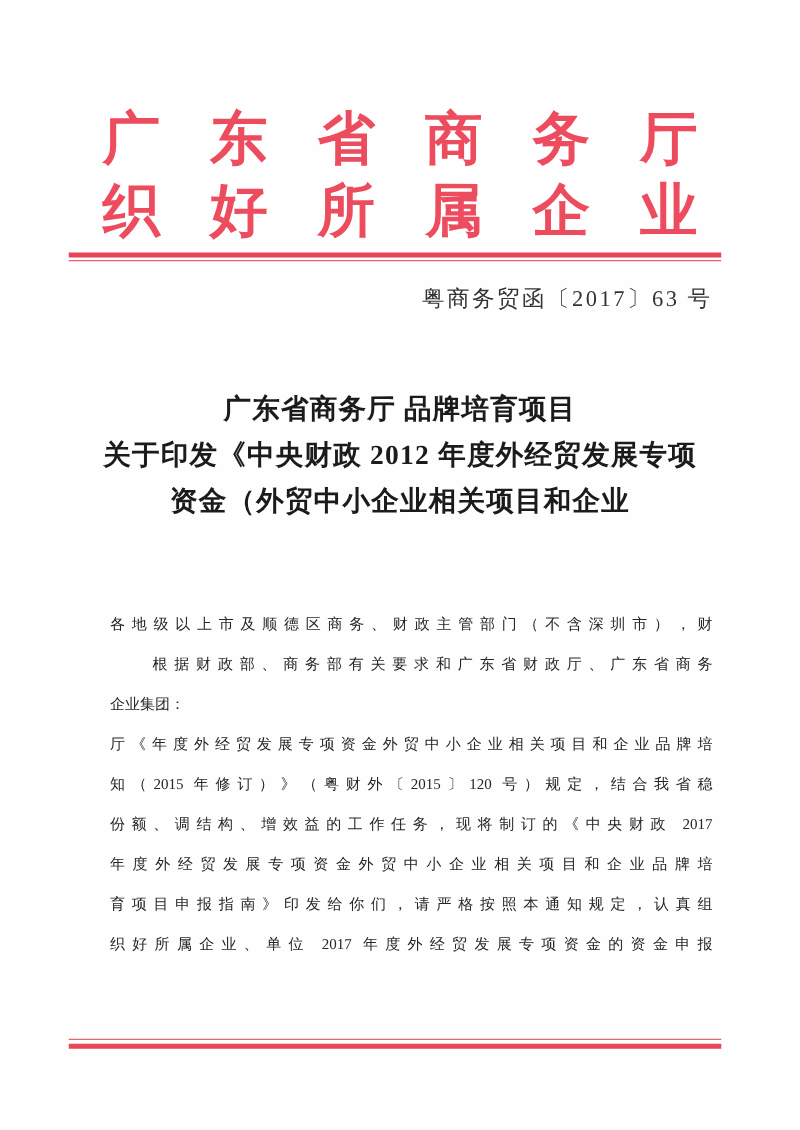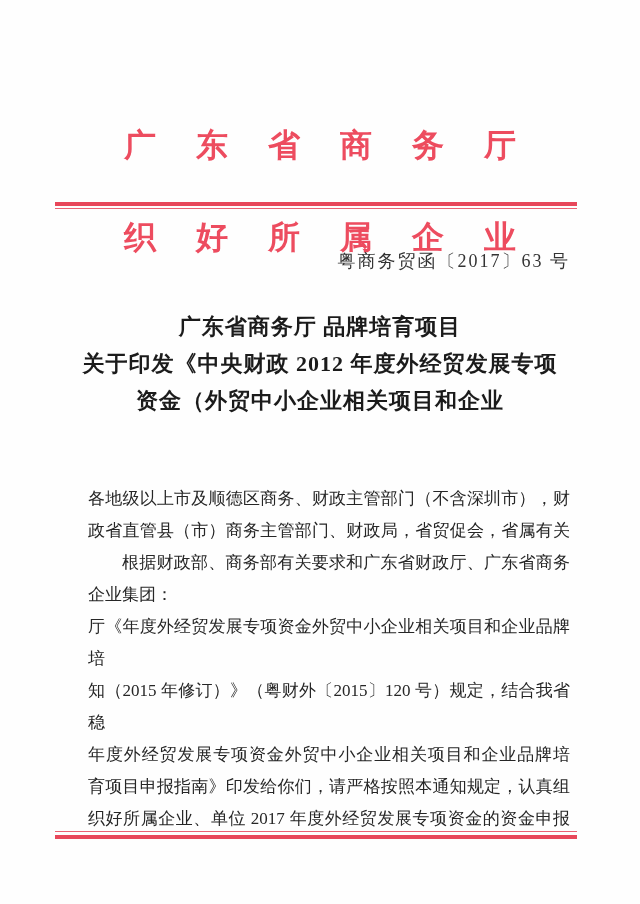--- a/index.html
+++ b/index.html
@@ -14,48 +14,47 @@
     background:#fefefe;
     overflow:hidden;
     font-family:"Liberation Serif","DejaVu Serif",serif;
   }
   
   .letterhead{
     position:absolute;top:82px;left:0;width:640px;
     text-align:center;color:var(--red);font-weight:bold;
   }
   .letterhead-line{
-    font-size:32px;line-height:58px;
+    font-size:46px;line-height:58px;
     letter-spacing:40px;padding-left:40px;
     white-space:nowrap;
-    margin-top:34px;
   }
   
   .rule{position:absolute;left:55px;width:522px;}
   .rule-top{top:202px;}
   .rule-bottom{top:831px;}
   .rule .thick{height:4px;background:var(--red-line);}
   .rule .thin{height:1px;background:var(--red-line);opacity:.85;}
   .rule .gap{height:2px;}
   .rule-bottom .gap{height:3px;}
   
   .docnum{
     position:absolute;top:227px;right:70px;
-    font-size:18px;letter-spacing:2px;color:#333333;margin-top:22px;
+    font-size:18px;letter-spacing:2px;color:#333333;
   }
   
   .title{
     position:absolute;top:308px;left:60px;width:520px;
     text-align:center;color:#1b1b1b;font-weight:bold;
     font-size:22px;line-height:37px;letter-spacing:1px;
   }
   
   .body-text{
     position:absolute;top:483px;left:88px;width:482px;
-    font-size:17px;line-height:32px;color:var(--ink);
+    font-size:12px;line-height:32px;color:var(--ink);
   }
   .bline{
     text-align:justify;
     text-align-last:justify;
     -moz-text-align-last:justify;
   }
   .bline.short{text-align-last:left;-moz-text-align-last:left;}
   .bline.indent{text-indent:34px;}
 </style>
 </head>
@@ -77,25 +76,25 @@
   <div class="docnum">粤商务贸函〔2017〕63 号</div>
 
   <div class="title">
     <div>广东省商务厅 品牌培育项目</div>
     <div>关于印发《中央财政 2012 年度外经贸发展专项</div>
     <div>资金（外贸中小企业相关项目和企业</div>
   </div>
 
   <div class="body-text">
     <div class="bline">各地级以上市及顺德区商务、财政主管部门（不含深圳市），财</div>
-    <div class="bline">政省直管县（市）商务主管部门、财政局，省贸促会，省属有关</div>
     <div class="bline indent">根据财政部、商务部有关要求和广东省财政厅、广东省商务</div>
     <div class="bline short">企业集团：</div>
     <div class="bline">厅《年度外经贸发展专项资金外贸中小企业相关项目和企业品牌培</div>
     <div class="bline">知（2015 年修订）》（粤财外〔2015〕120 号）规定，结合我省稳</div>
+    <div class="bline">份额、调结构、增效益的工作任务，现将制订的《中央财政 2017</div>
     <div class="bline">年度外经贸发展专项资金外贸中小企业相关项目和企业品牌培</div>
     <div class="bline">育项目申报指南》印发给你们，请严格按照本通知规定，认真组</div>
     <div class="bline">织好所属企业、单位 2017 年度外经贸发展专项资金的资金申报</div>
   </div>
 
   <div class="rule rule-bottom">
     <div class="thin"></div>
     <div class="gap"></div>
     <div class="thick"></div>
   </div>

